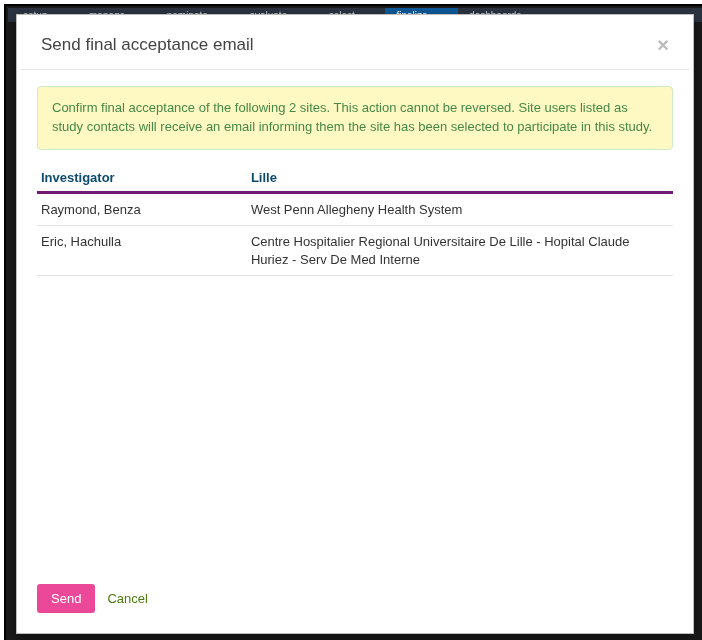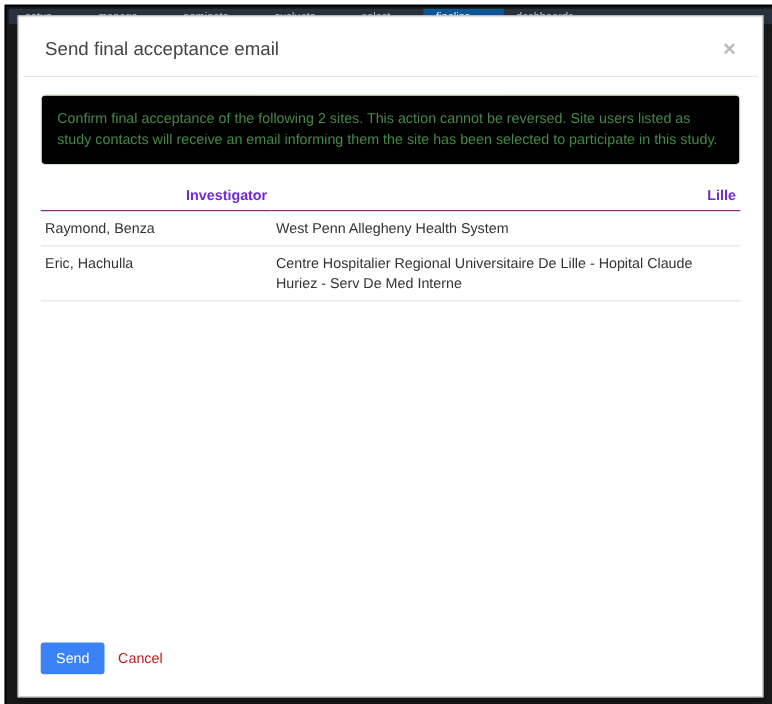--- a/index.html
+++ b/index.html
@@ -82,68 +82,68 @@
     font-weight: bold;
     cursor: pointer;
     line-height: 1;
   }
   .modal-body {
     padding: 16px 16px 8px 16px;
     flex: 1;
     overflow: auto;
   }
   .alert-success {
-    background: #000000;
+    background: #fef9c3;
     border: 1px solid #d0e9c6;
     color: #468847;
     padding: 12px 14px;
     border-radius: 4px;
     font-size: 13px;
     line-height: 1.45;
     margin-bottom: 14px;
   }
   .site-table {
     width: 100%;
     border-collapse: collapse;
     font-size: 13px;
   }
   .site-table th {
-    text-align: right;
+    text-align: left;
     font-weight: 600;
-    color: #6d28d9;
+    color: #0c4a6e;
     padding: 6px 4px;
-    border-bottom: 1px solid #701a75;
+    border-bottom: 3px solid #701a75;
   }
   .site-table td {
     padding: 7px 4px;
     border-bottom: 1px solid #e0e0e0;
     vertical-align: top;
     color: #333;
     line-height: 1.35;
   }
   .col-inv {
     width: 33%;
   }
   .modal-footer {
     padding: 14px 16px 16px 16px;
     display: flex;
     align-items: center;
     gap: 8px;
   }
   .btn-primary {
-    background: #3b82f6;
+    background: #ec4899;
     color: #fff;
     border: none;
     padding: 7px 14px;
     font-size: 13px;
     border-radius: 3px;
     cursor: pointer;
   }
   .link-cancel {
-    color: #b91c1c;
+    color: #4d7c0f;
     font-size: 13px;
     cursor: pointer;
     text-decoration: none;
   }
 </style>
 </head>
 <body>
 
 <div class="backdrop">
   <div class="nav-bar">

